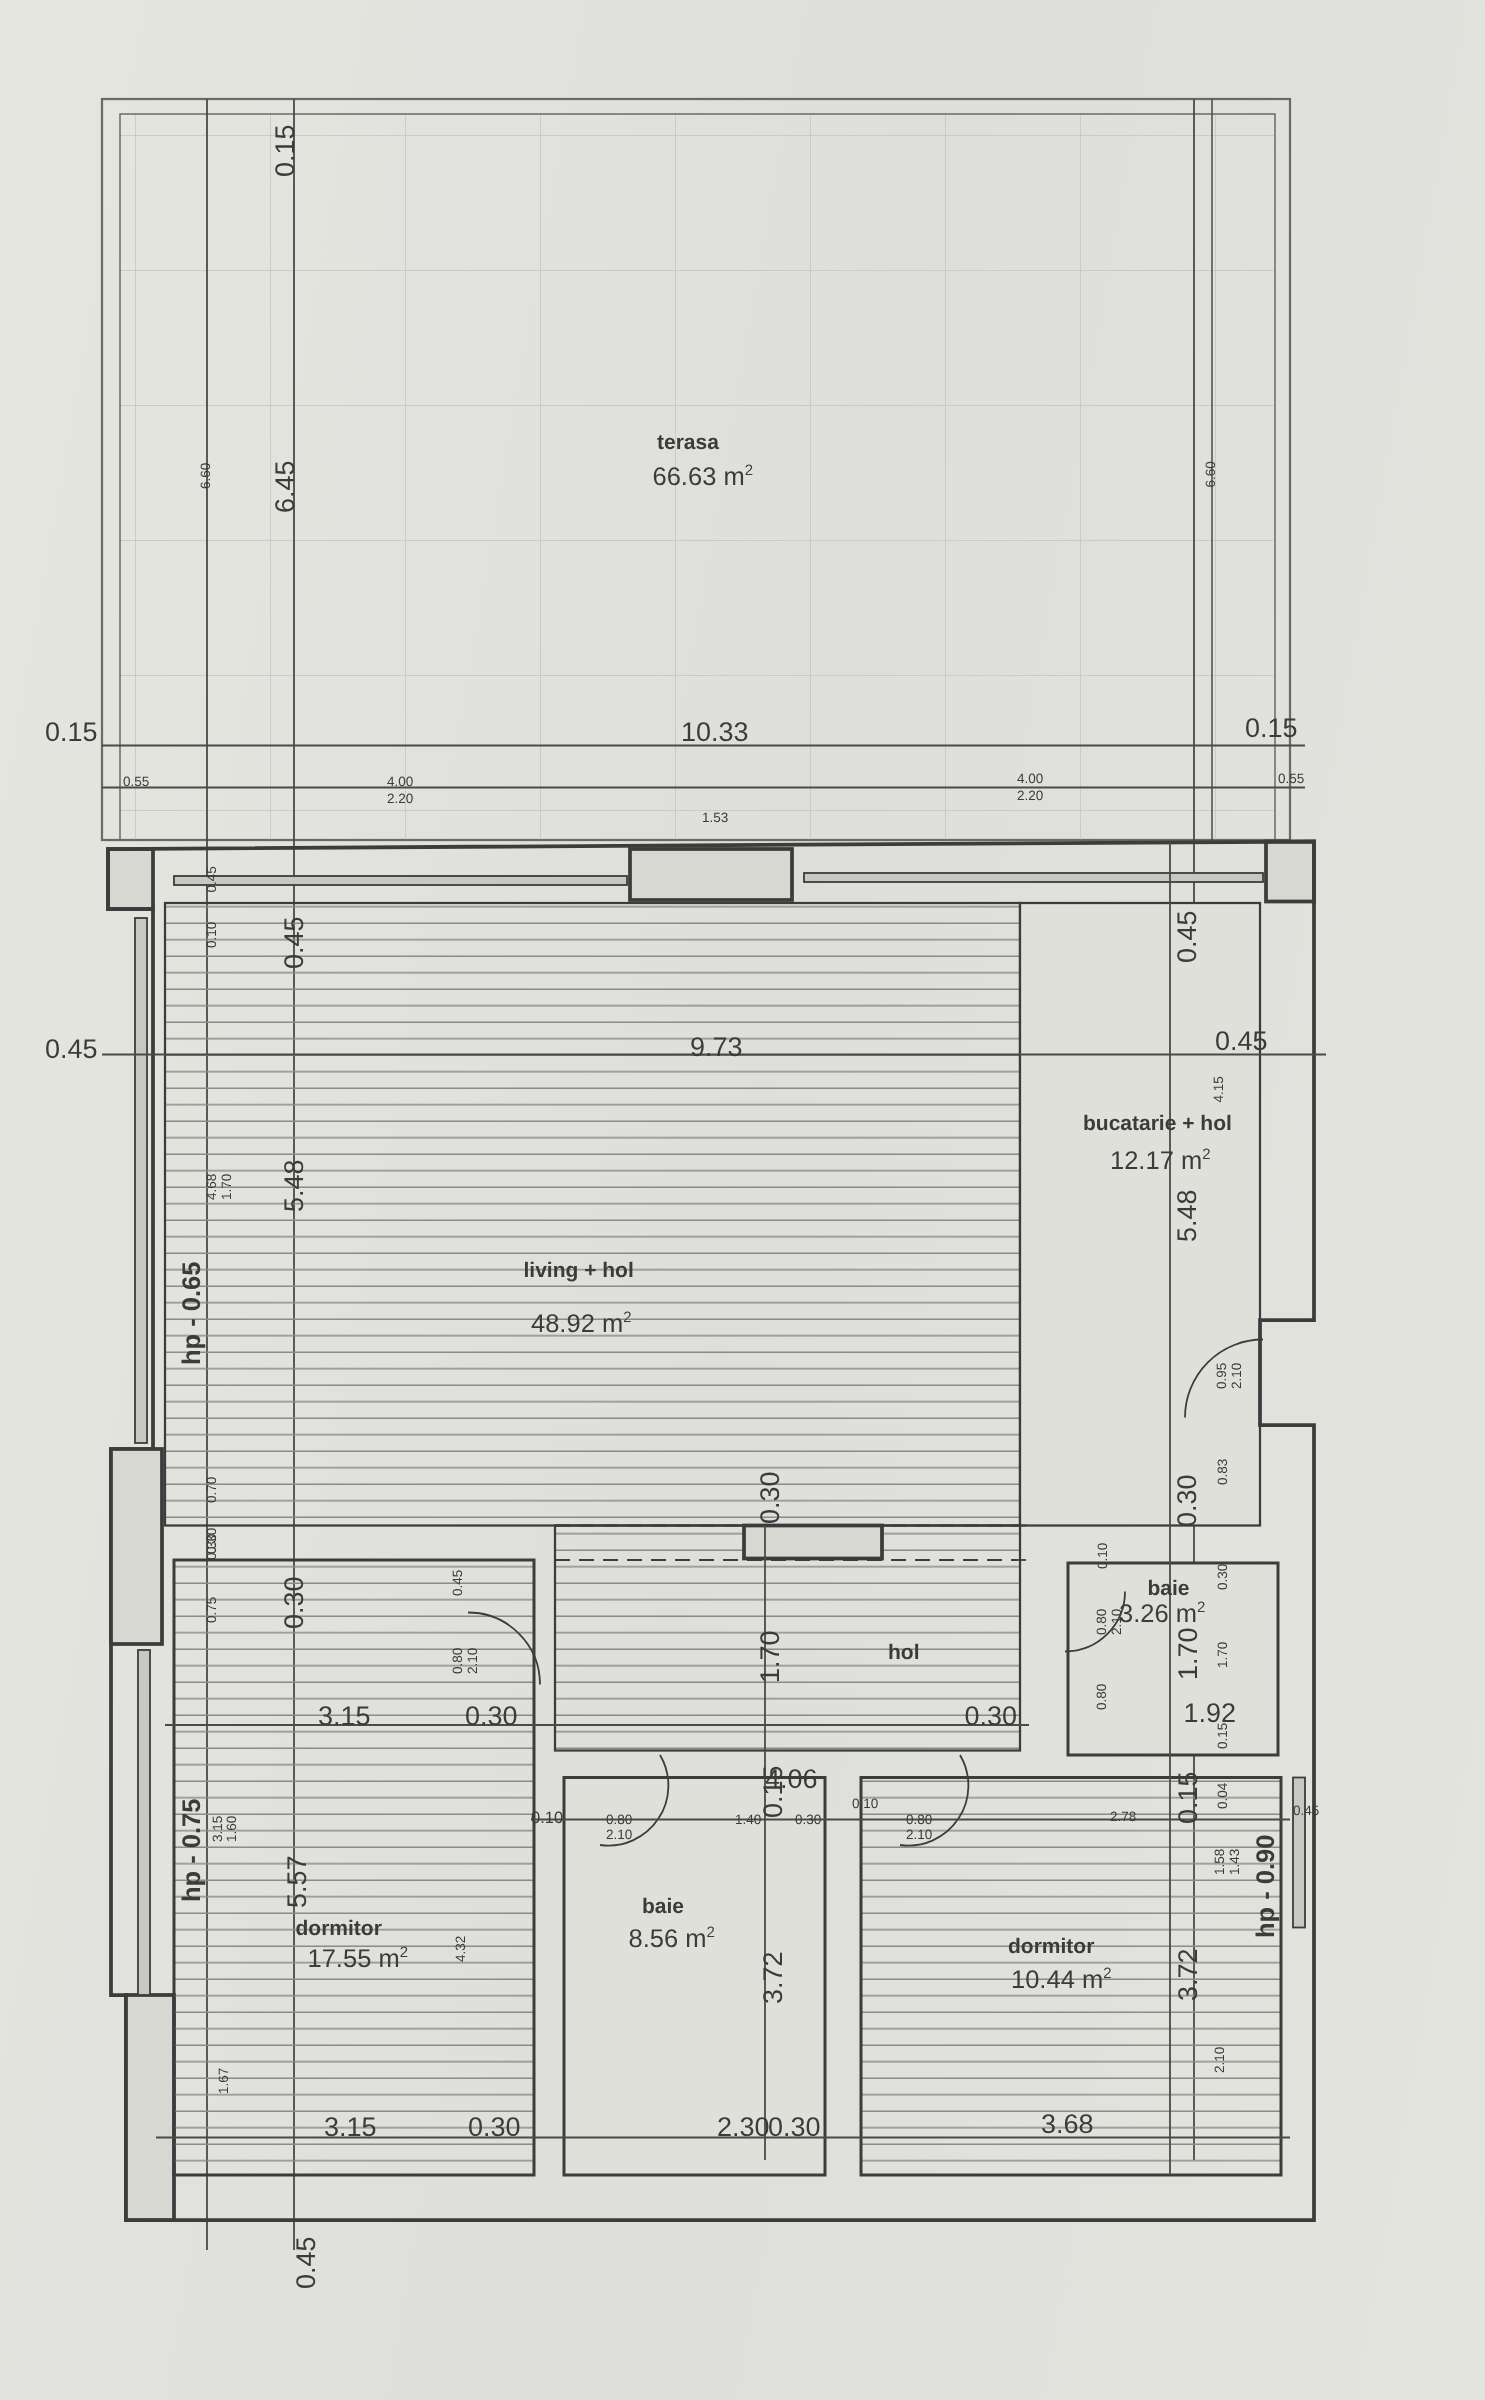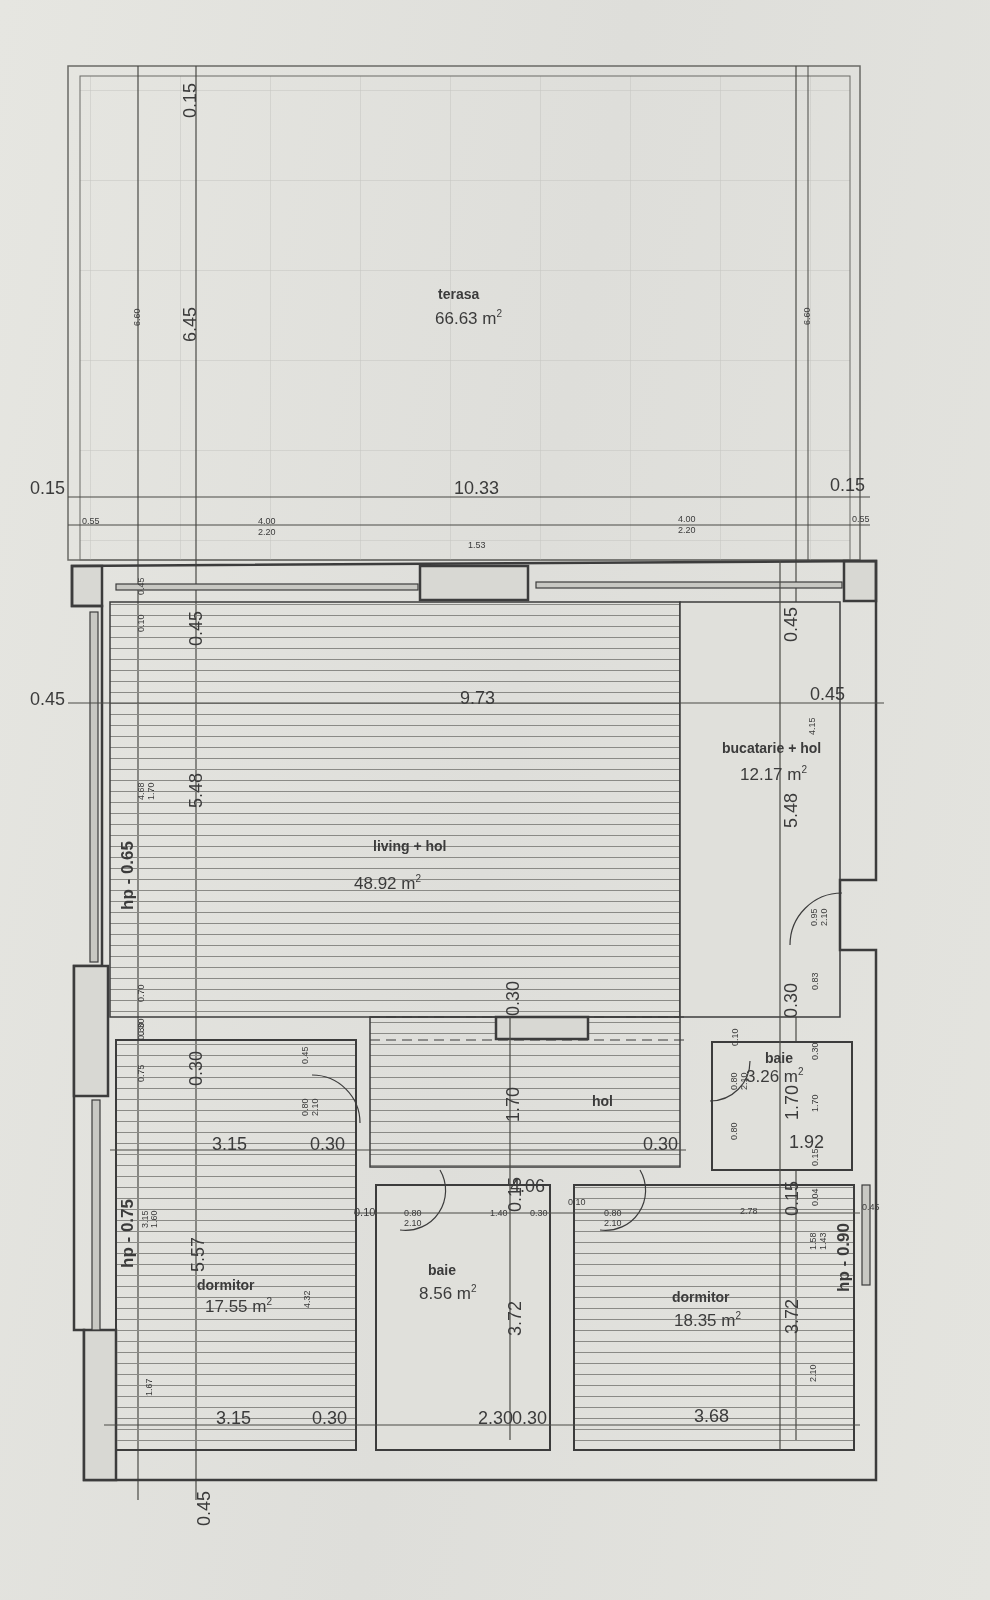--- a/index.html
+++ b/index.html
@@ -88,39 +88,39 @@
     <line x1="354" y1="1213" x2="860" y2="1213"></line>
     <line x1="104" y1="1425" x2="860" y2="1425"></line>
     <line x1="510" y1="1017" x2="510" y2="1440"></line>
     <line x1="780" y1="561" x2="780" y2="1450"></line>
   </g>
 </svg>
 
 <div class="lbl room-name" style="left:438px;top:286px;">terasa</div>
 <div class="lbl room-area" style="left:435px;top:308px;"><span>66.63</span> <span>m</span><sup>2</sup></div>
 
-<div class="lbl room-name" style="left:349px;top:838px;margin-left:24px;">living + hol</div>
+<div class="lbl room-name" style="left:349px;top:838px;">living + hol</div>
 <div class="lbl room-area" style="left:354px;top:873px;"><span>48.92</span> <span>m</span><sup>2</sup></div>
 
 <div class="lbl room-name" style="left:692px;top:740px;margin-left:30px;">bucatarie + hol</div>
 <div class="lbl room-area" style="left:740px;top:764px;"><span>12.17</span> <span>m</span><sup>2</sup></div>
 
 <div class="lbl room-name" style="left:592px;top:1093px;">hol</div>
 
 <div class="lbl room-name" style="left:765px;top:1050px;">baie</div>
 <div class="lbl room-area" style="left:746px;top:1066px;"><span>3.26</span> <span>m</span><sup>2</sup></div>
 
 <div class="lbl room-name" style="left:197px;top:1277px;">dormitor</div>
 <div class="lbl room-area" style="left:205px;top:1296px;"><span>17.55</span> <span>m</span><sup>2</sup></div>
 
 <div class="lbl room-name" style="left:428px;top:1262px;">baie</div>
 <div class="lbl room-area" style="left:419px;top:1283px;"><span>8.56</span> <span>m</span><sup>2</sup></div>
 
 <div class="lbl room-name" style="left:672px;top:1289px;">dormitor</div>
-<div class="lbl room-area" style="left:674px;top:1310px;"><span>18.35</span> <span>m</span><sup>2</sup></div>
+<div class="lbl room-area" style="left:674px;top:1310px;"><span>10.44</span> <span>m</span><sup>2</sup></div>
 
 <div class="lbl hp vert" style="left:118px;top:910px;">hp - 0.65</div>
 <div class="lbl hp vert" style="left:118px;top:1268px;">hp - 0.75</div>
 <div class="lbl hp vert" style="left:834px;top:1292px;">hp - 0.90</div>
 
 <div class="lbl dim-lg" style="left:30px;top:478px;">0.15</div>
 <div class="lbl dim-lg" style="left:454px;top:478px;">10.33</div>
 <div class="lbl dim-lg" style="left:830px;top:475px;">0.15</div>
 
 <div class="lbl dim-sm" style="left:82px;top:516px;">0.55</div>

